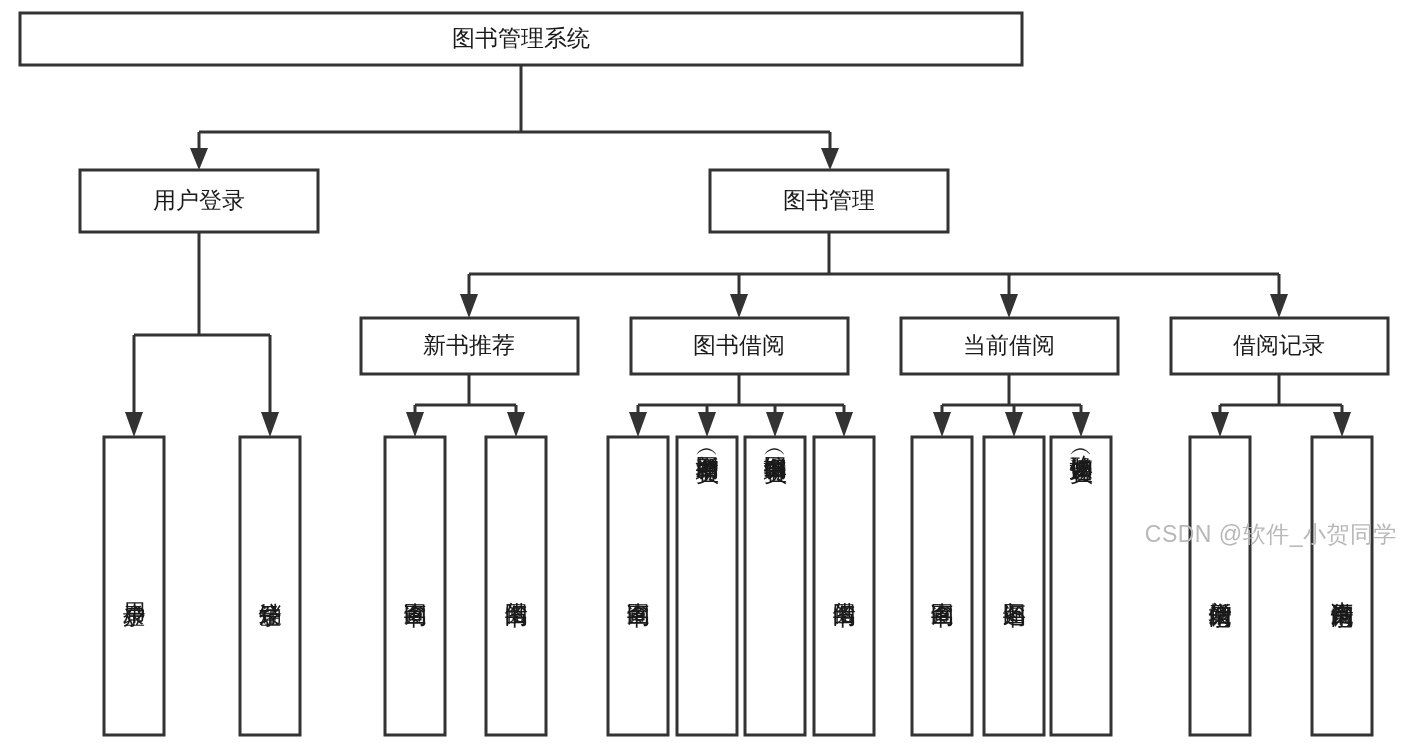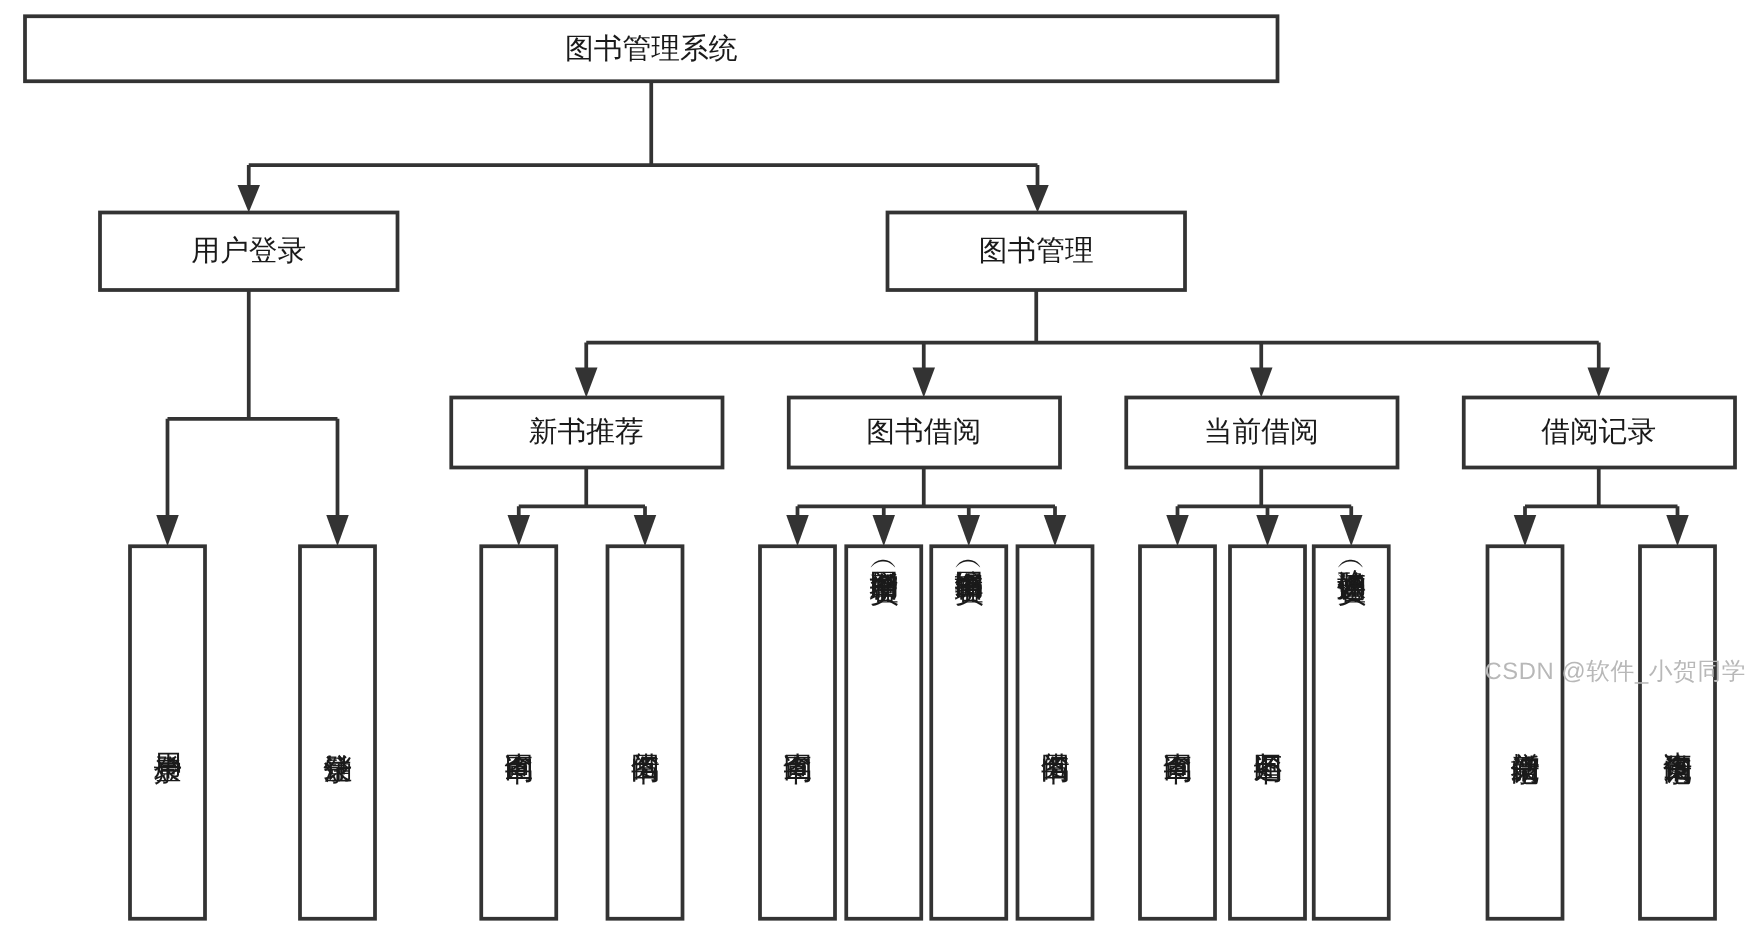--- a/index.html
+++ b/index.html
@@ -64,21 +64,21 @@
     text-orientation: upright;
     letter-spacing: 1px;
     white-space: nowrap;
     text-align: center;
   }
   .watermark {
     position: absolute;
     right: 8px;
     bottom: 6px;
     font-family: "Liberation Sans", "DejaVu Sans", sans-serif;
-    font-size: 19px;
+    font-size: 23px;
     color: #b8b8b8;
     white-space: nowrap;
     letter-spacing: 0.5px;
   }
 </style>
 </head>
 <body>
 
 <div id="diagram-root">
 

